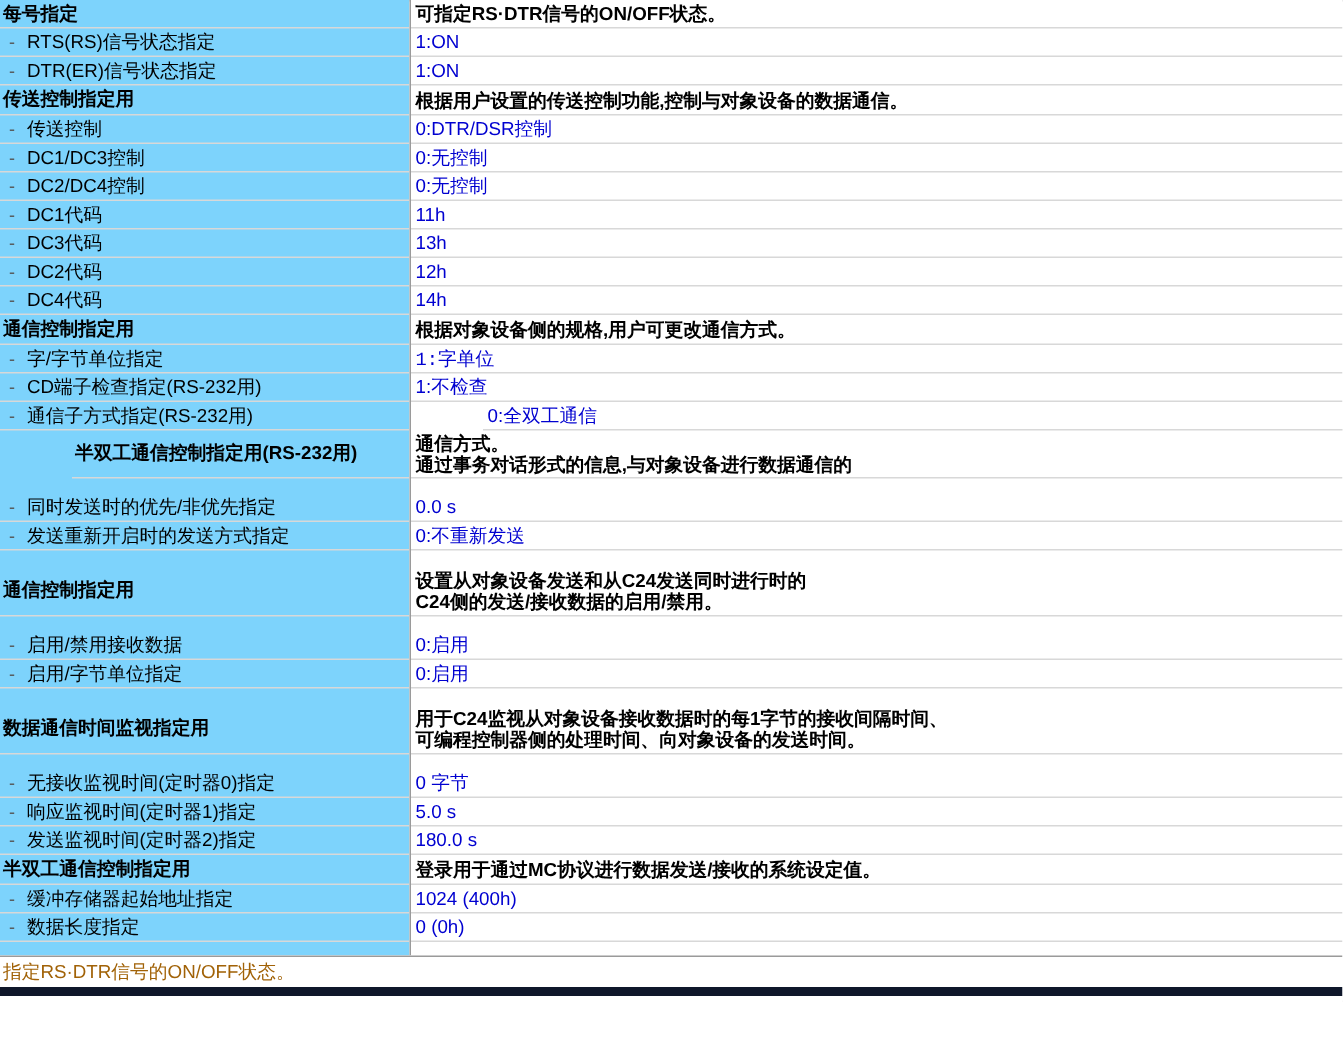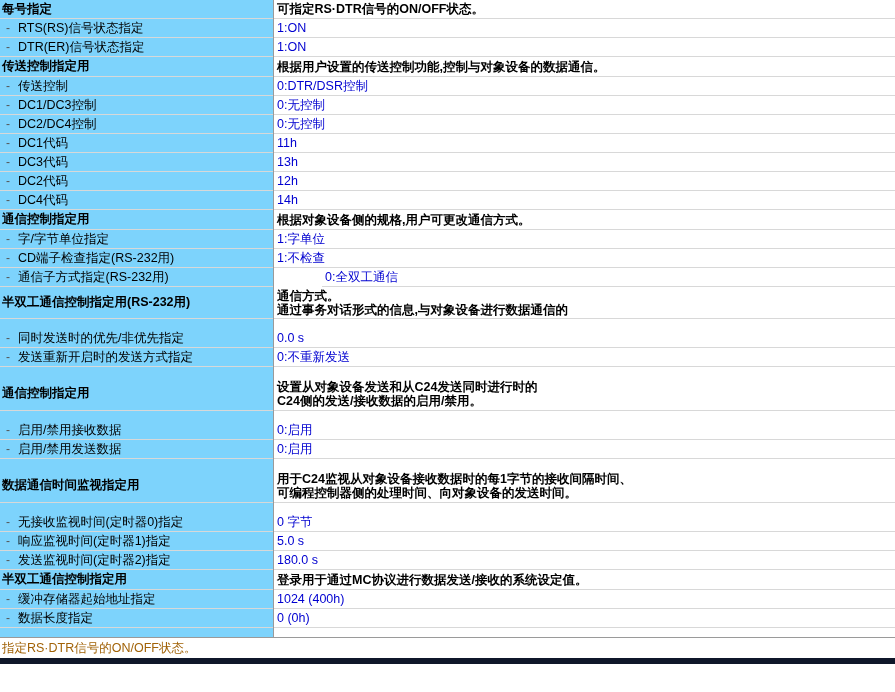--- a/index.html
+++ b/index.html
@@ -199,21 +199,21 @@
             <span class="txt">字/字节单位指定</span>
           </div>
           <div class="row lrow item" style="height: 19px;">
             <span class="dash">-</span>
             <span class="txt">CD端子检查指定(RS-232用)</span>
           </div>
           <div class="row lrow item" style="height: 19px;">
             <span class="dash">-</span>
             <span class="txt">通信子方式指定(RS-232用)</span>
           </div>
-          <div class="row lrow group" style="height: 32px;">
+          <div class="row lrow group" style="height: 32px; margin-left: 48px;">
             <span class="txt">半双工通信控制指定用(RS-232用)</span>
           </div>
           <div class="row lrow blank" style="height: 10px; border-bottom: none;"></div>
           <div class="row lrow item" style="height: 19px;">
             <span class="dash">-</span>
             <span class="txt">同时发送时的优先/非优先指定</span>
           </div>
           <div class="row lrow item" style="height: 19px;">
             <span class="dash">-</span>
             <span class="txt">发送重新开启时的发送方式指定</span>
@@ -222,21 +222,21 @@
           <div class="row lrow group" style="height: 34px;">
             <span class="txt">通信控制指定用</span>
           </div>
           <div class="row lrow blank" style="height: 10px; border-bottom: none;"></div>
           <div class="row lrow item" style="height: 19px;">
             <span class="dash">-</span>
             <span class="txt">启用/禁用接收数据</span>
           </div>
           <div class="row lrow item" style="height: 19px;">
             <span class="dash">-</span>
-            <span class="txt">启用/禁用发送数据</span>
+            <span class="txt">启用/字节单位指定</span>
           </div>
           <div class="row lrow blank" style="height: 10px; border-bottom: none;"></div>
           <div class="row lrow group" style="height: 34px;">
             <span class="txt">数据通信时间监视指定用</span>
           </div>
           <div class="row lrow blank" style="height: 10px; border-bottom: none;"></div>
           <div class="row lrow item" style="height: 19px;">
             <span class="dash">-</span>
             <span class="txt">无接收监视时间(定时器0)指定</span>
           </div>
@@ -296,21 +296,21 @@
           </div>
           <div class="row rrow value" style="height: 19px;">
             <span>12h</span>
           </div>
           <div class="row rrow value" style="height: 19px;">
             <span>14h</span>
           </div>
           <div class="row rrow header" style="height: 20px;">
             <span>根据对象设备侧的规格,用户可更改通信方式。</span>
           </div>
-          <div class="row rrow value" style="height: 19px;">
+          <div class="row rrow value" style="height: 19px; font-family: Liberation Mono, monospace;">
             <span>1:字单位</span>
           </div>
           <div class="row rrow value" style="height: 19px;">
             <span>1:不检查</span>
           </div>
           <div class="row rrow value" style="height: 19px; margin-left: 48px;">
             <span>0:全双工通信</span>
           </div>
           <div class="row rrow header" style="height: 32px;">
             <div>

